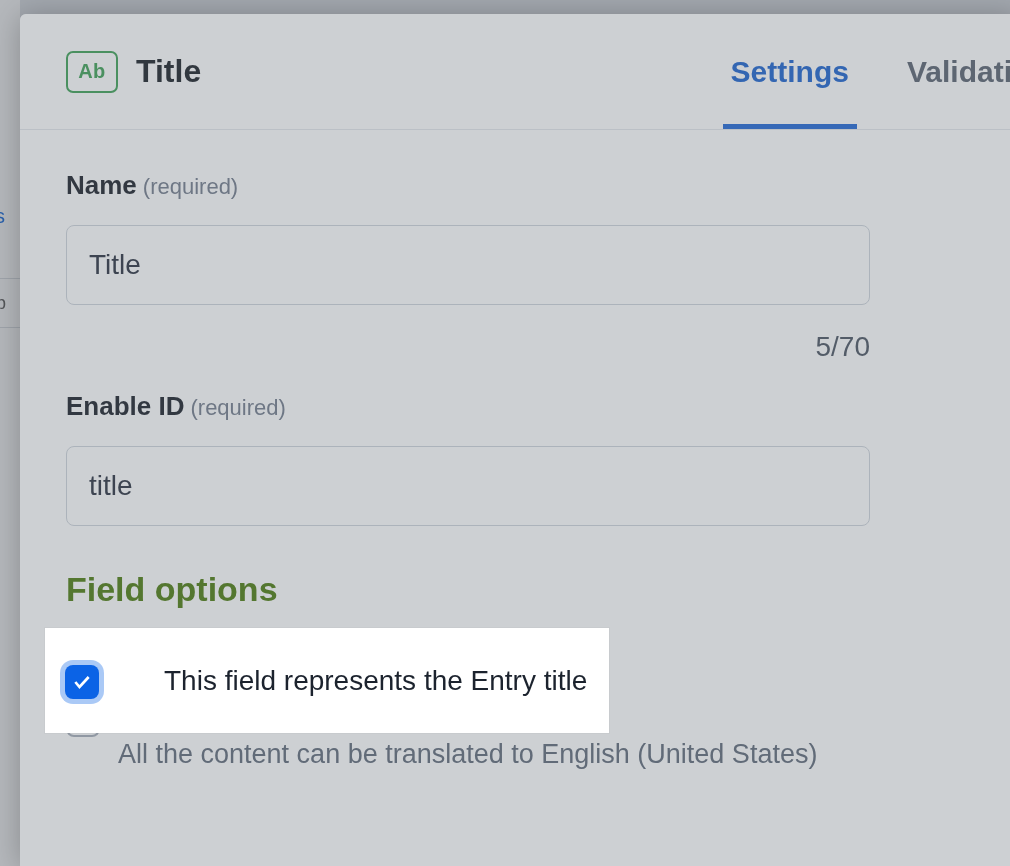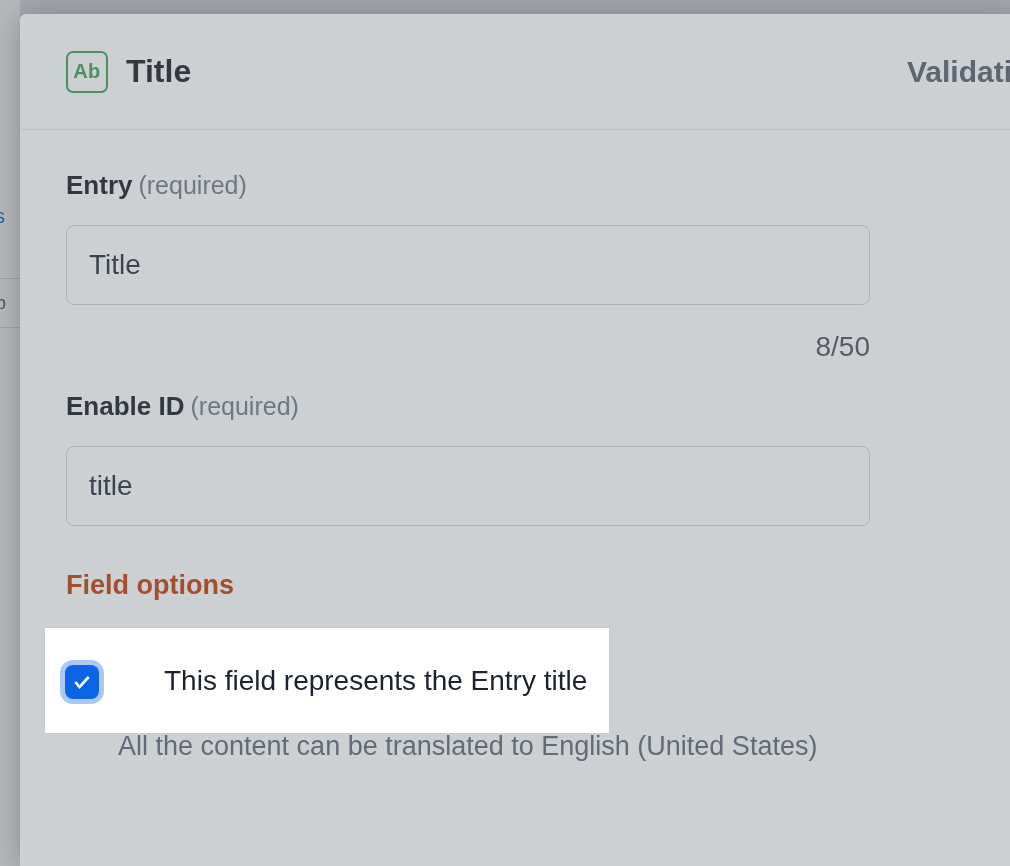--- a/index.html
+++ b/index.html
@@ -51,21 +51,21 @@
       padding: 0 0 0 46px;
       height: 116px;
       border-bottom: 1px solid #e5e8ec;
     }
     .modal-title-group {
       display: flex;
       align-items: center;
       gap: 18px;
     }
     .field-type-icon {
-      width: 42px;
+      width: 52px;
       height: 42px;
       border: 2px solid #3fa156;
       border-radius: 7px;
       display: flex;
       align-items: center;
       justify-content: center;
       color: #3fa156;
       font-size: 20px;
       font-weight: 600;
       letter-spacing: 0.5px;
@@ -105,21 +105,21 @@
     .modal-body {
       padding: 40px 46px 0 46px;
     }
     .form-group { margin-bottom: 28px; }
     .form-label {
       font-size: 26px;
       font-weight: 700;
       color: #1b2029;
     }
     .form-label-req {
-      font-size: 25px;
+      font-size: 22px;
       font-weight: 500;
       color: #737c8c;
       margin-left: 6px;
     }
     .text-input {
       width: 804px;
       max-width: 100%;
       margin-top: 24px;
       height: 80px;
       border: 1.5px solid #cfd5dc;
@@ -133,23 +133,23 @@
     }
     .char-count {
       width: 804px;
       max-width: 100%;
       text-align: right;
       font-size: 28px;
       color: #4c5562;
       margin-top: 26px;
     }
     .section-title {
-      font-size: 27px;
+      font-size: 34px;
       font-weight: 700;
-      color: #c2410c;
+      color: #4d7c0f;
       margin-top: 44px;
       margin-bottom: 20px;
     }
     .checkbox-row {
       display: flex;
       align-items: flex-start;
       gap: 18px;
       padding: 10px 0;
     }
     .checkbox {
@@ -218,29 +218,30 @@
 </div>
 <div class="overlay"></div>
 
 <div class="modal">
   <div class="modal-header">
     <div class="modal-title-group">
       <div class="field-type-icon">Ab</div>
       <span class="modal-title">Title</span>
     </div>
     <div class="tabs">
+      <div class="tab active">Settings</div>
       <div class="tab">Validati</div>
     </div>
   </div>
 
   <div class="modal-body">
     <div class="form-group">
-      <span class="form-label">Entry</span><span class="form-label-req">(required)</span>
+      <span class="form-label">Name</span><span class="form-label-req">(required)</span>
       <input class="text-input" value="Title" style="">
-      <div class="char-count">8/50</div>
+      <div class="char-count">5/70</div>
     </div>
 
     <div class="form-group">
       <span class="form-label">Enable ID</span><span class="form-label-req">(required)</span>
       <input class="text-input" value="title" style="">
     </div>
 
     <div class="section-title">Field options</div>
 
     <div class="checkbox-row">

